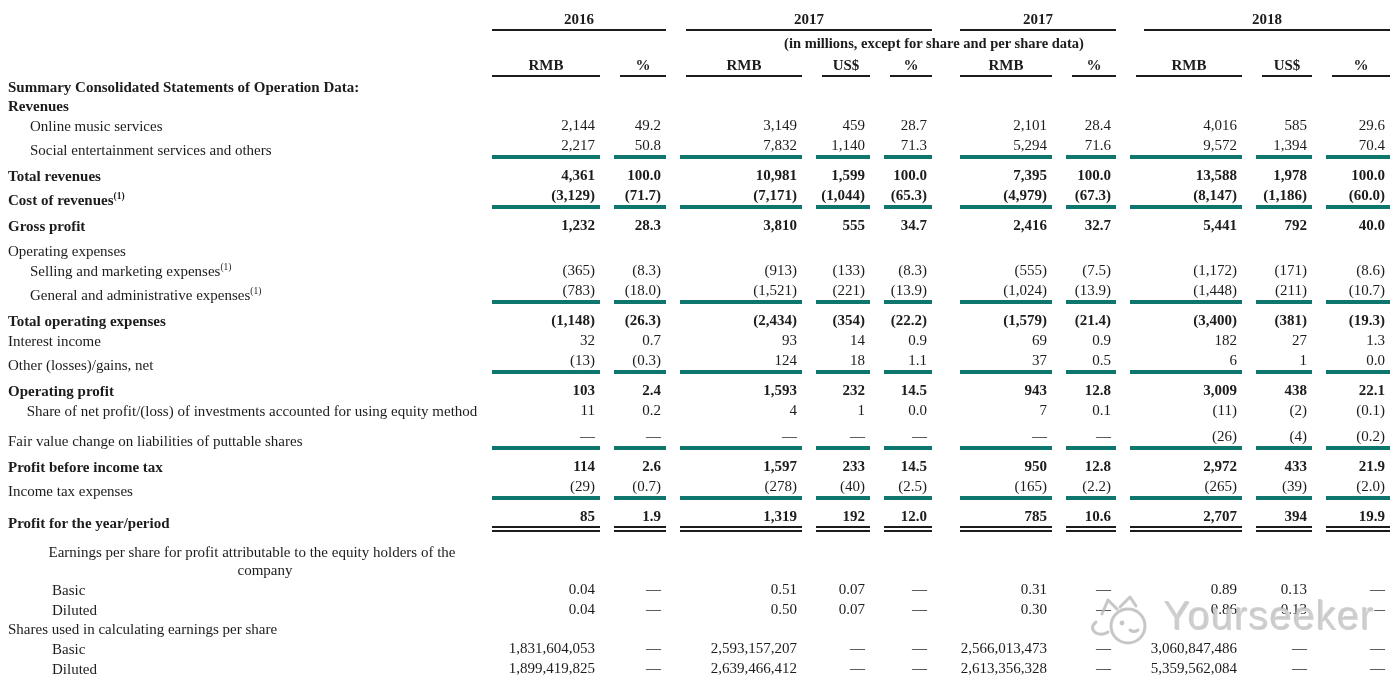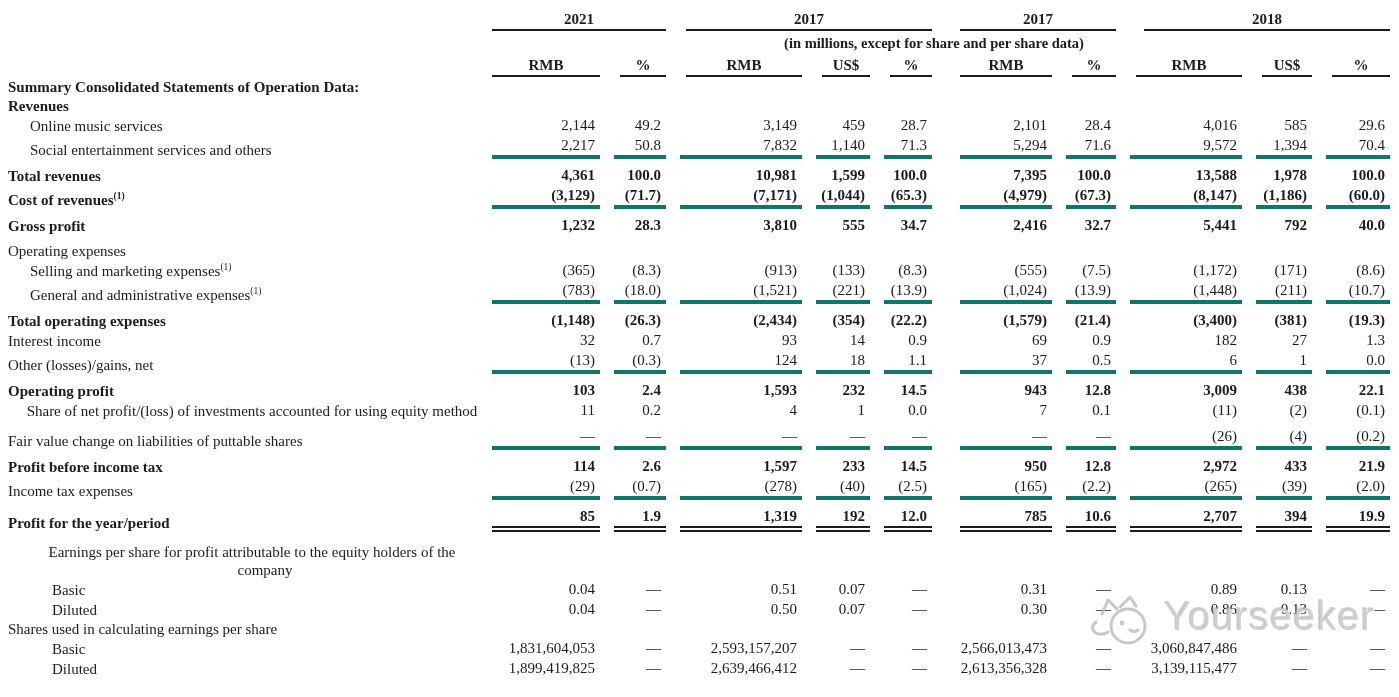--- a/index.html
+++ b/index.html
@@ -50,21 +50,21 @@
       <col style="width:120px">
       <col style="width:64px">
     <col style="width:126px">
       <col style="width:70px">
       <col style="width:78px">
   </colgroup>
   <thead>
     <tr>
       <td></td>
       <th colspan="2">
-        <div class="hu">2021</div>
+        <div class="hu">2016</div>
       </th>
       <th colspan="3">
         <div class="hu m20">2017</div>
       </th>
       <th colspan="2">
         <div class="hu gs">2017</div>
       </th>
       <th colspan="3">
         <div class="hu gs">2018</div>
       </th>
@@ -917,21 +917,21 @@
         <td class="num">
           <div class="cv">—</div>
         </td>
         <td class="num grpstart">
           <div class="cv">2,613,356,328</div>
         </td>
         <td class="num">
           <div class="cv">—</div>
         </td>
         <td class="num">
-          <div class="cv">3,139,115,477</div>
+          <div class="cv">5,359,562,084</div>
         </td>
         <td class="num">
           <div class="cv">—</div>
         </td>
         <td class="num">
           <div class="cv">—</div>
         </td>
       </tr>
     </tbody>
 </table>

